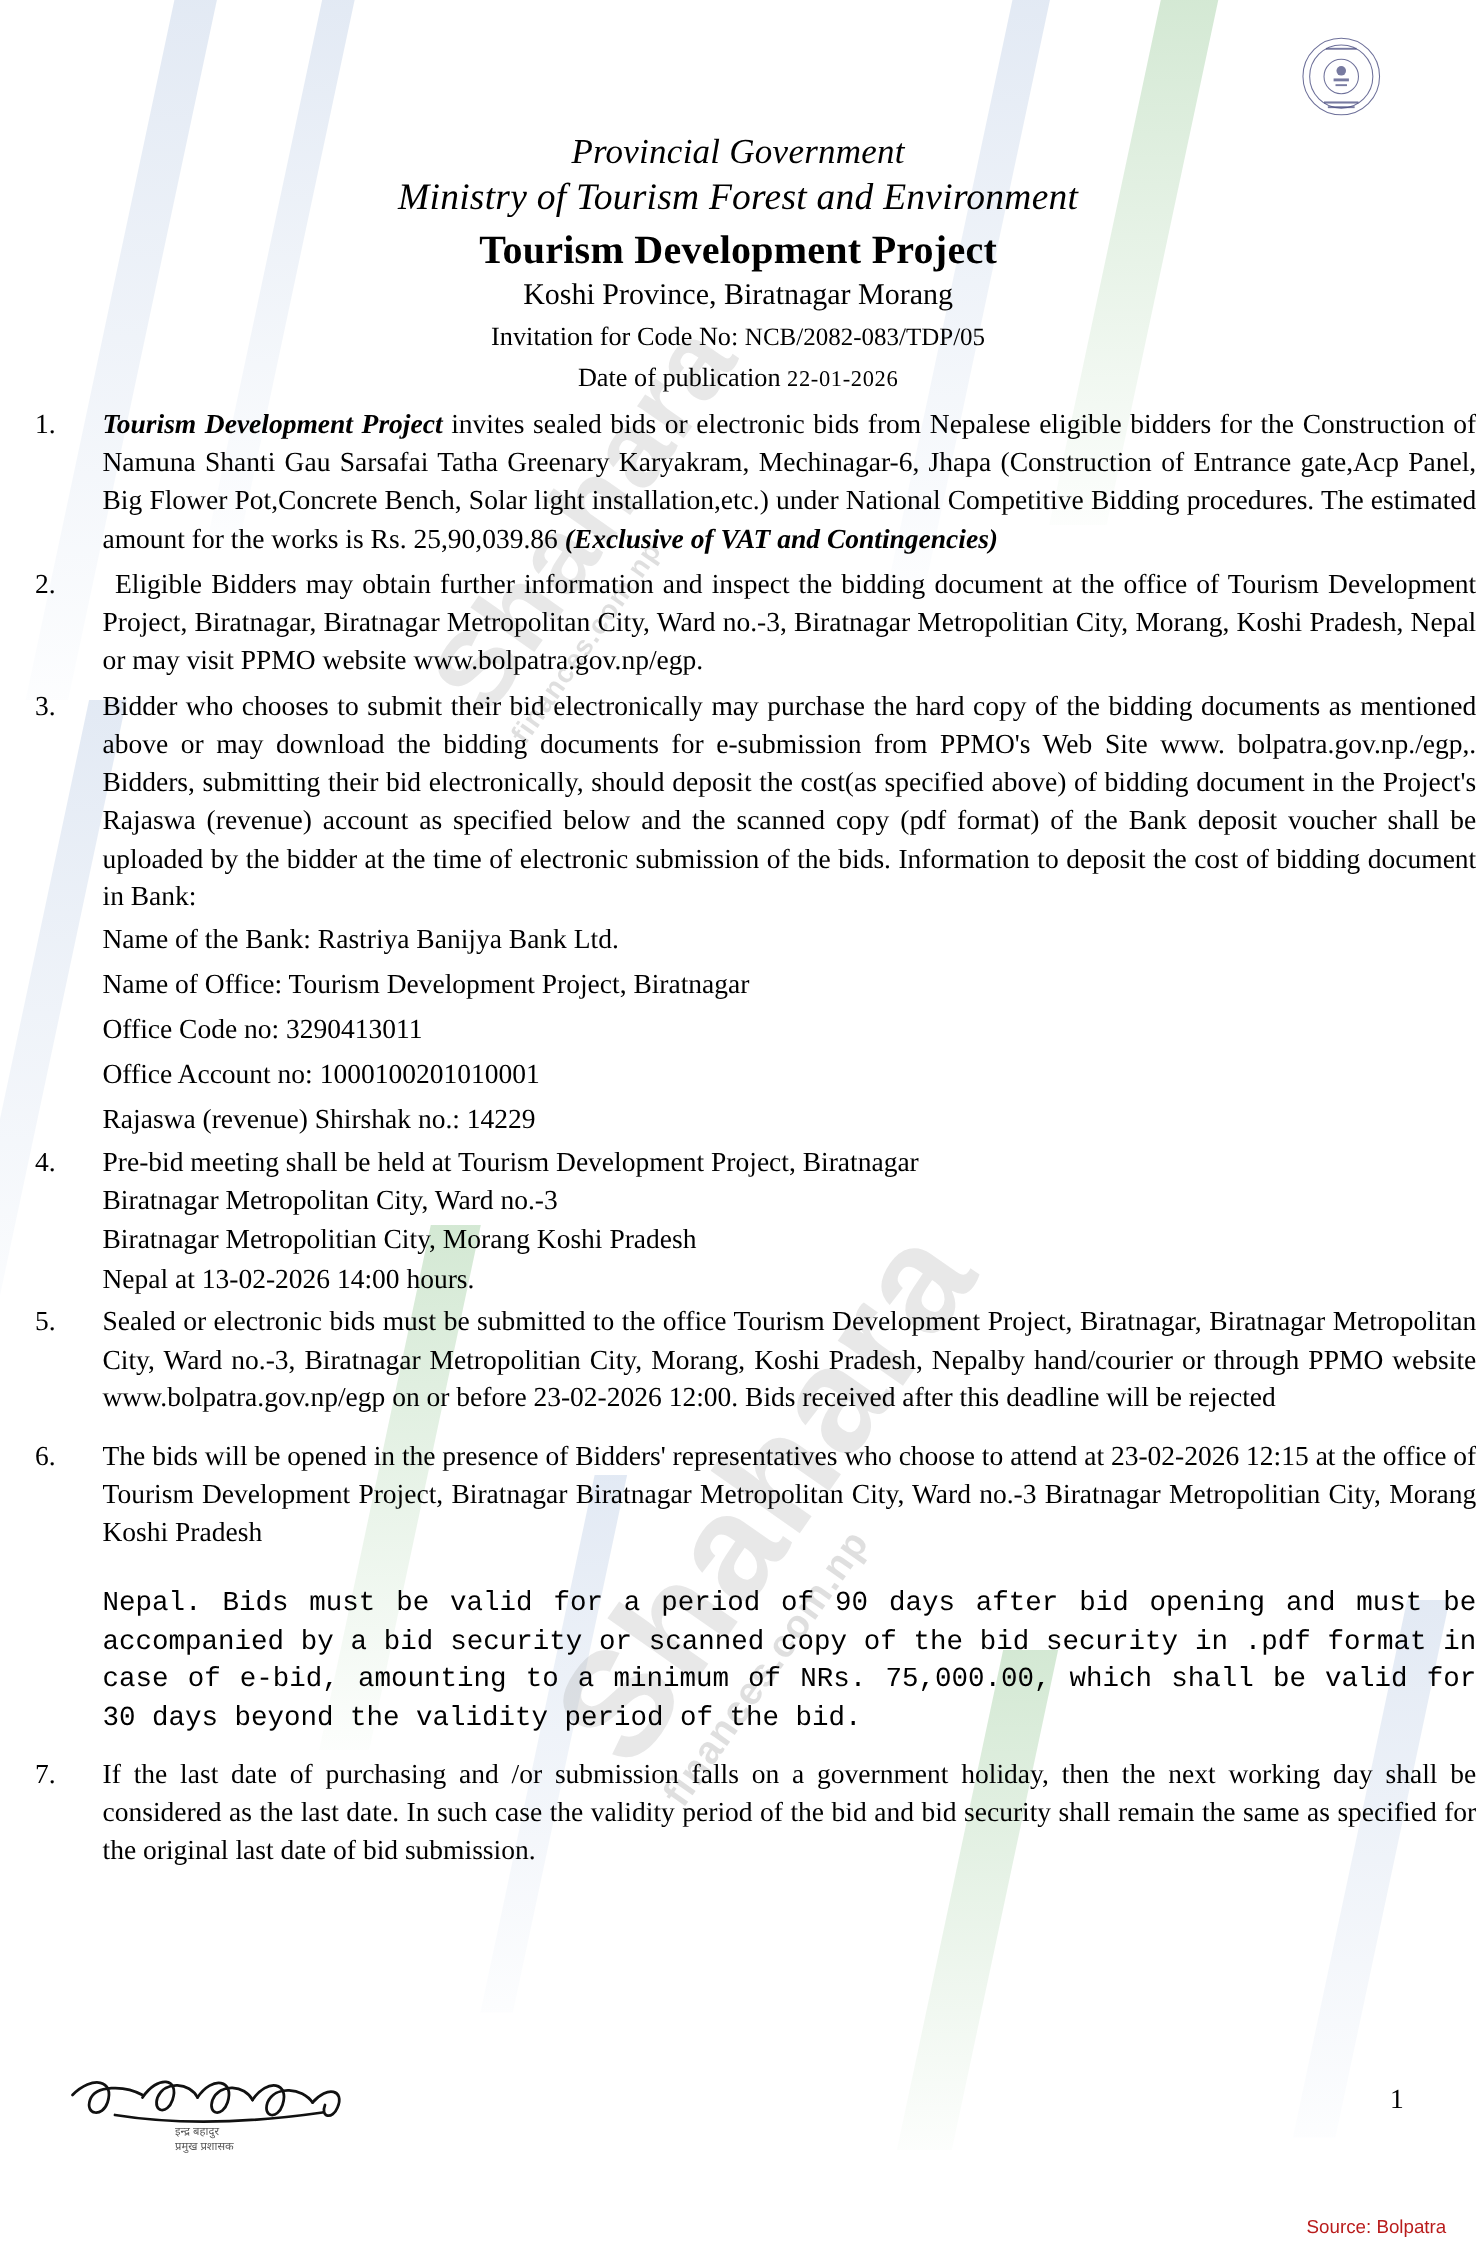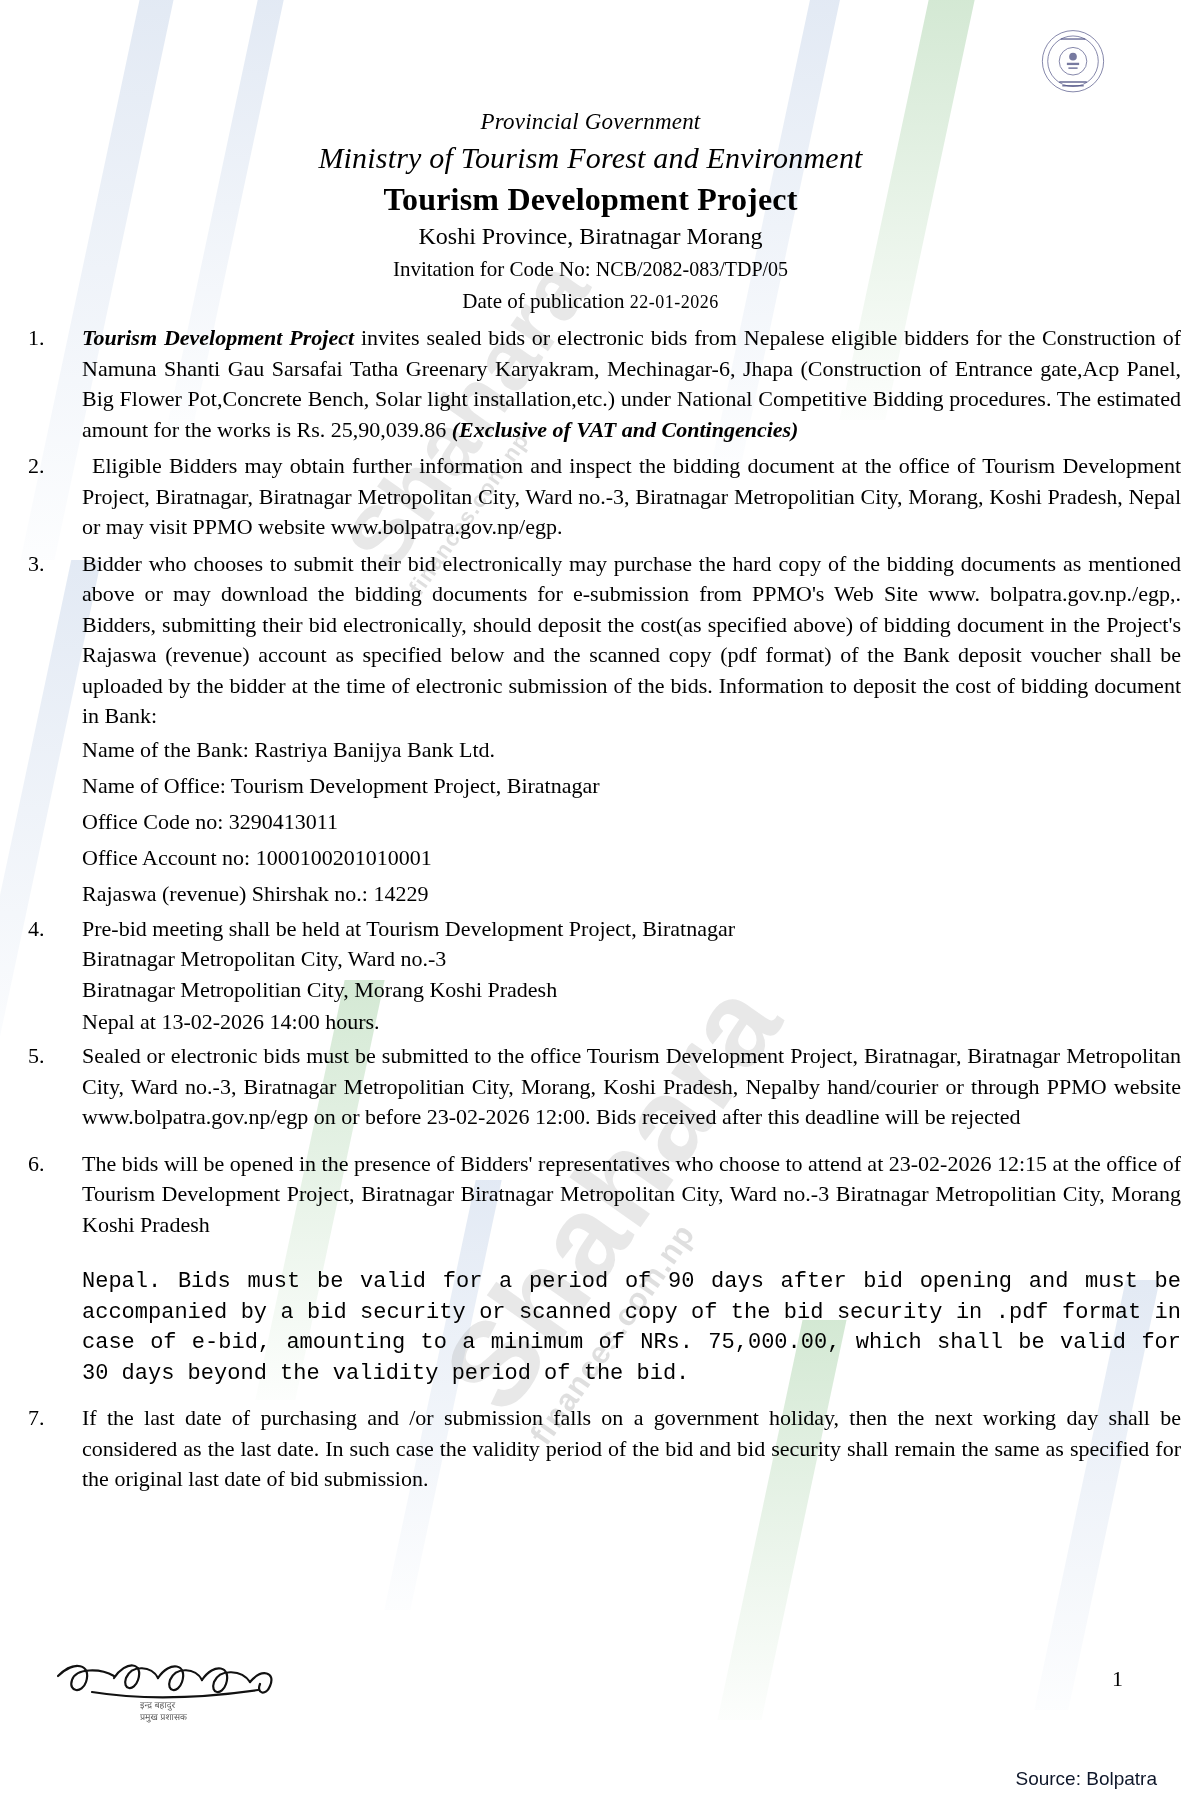--- a/index.html
+++ b/index.html
@@ -69,21 +69,21 @@
     position: relative;
     z-index: 2;
   }
 
   .header {
     text-align: center;
     padding-top: 104px;
   }
   .h-line1, .h-line2 {
     font-style: italic;
-    font-size: 23px;
+    font-size: 28px;
     line-height: 36px;
     letter-spacing: 0.2px;
   }
   .h-line2 { font-size: 30px; }
   .h-title {
     font-weight: bold;
     font-size: 32px;
     line-height: 42px;
     letter-spacing: 0.2px;
     margin-top: 2px;
@@ -160,22 +160,22 @@
     bottom: 72px;
     width: 260px;
     height: 86px;
     z-index: 3;
   }
   .source {
     position: absolute;
     right: 24px;
     bottom: 10px;
     font-family: "Liberation Sans", "DejaVu Sans", sans-serif;
-    font-size: 19px;
-    color: #0f172a;
+    font-size: 15px;
+    color: #b91c1c;
     z-index: 4;
   }
 </style>
 </head>
 <body>
 
 <div id="page">
 
   <div class="bg-layer">
     <div class="wm-streak" style="left:80px;  top:0;    width:34px;  height:560px;"></div>

